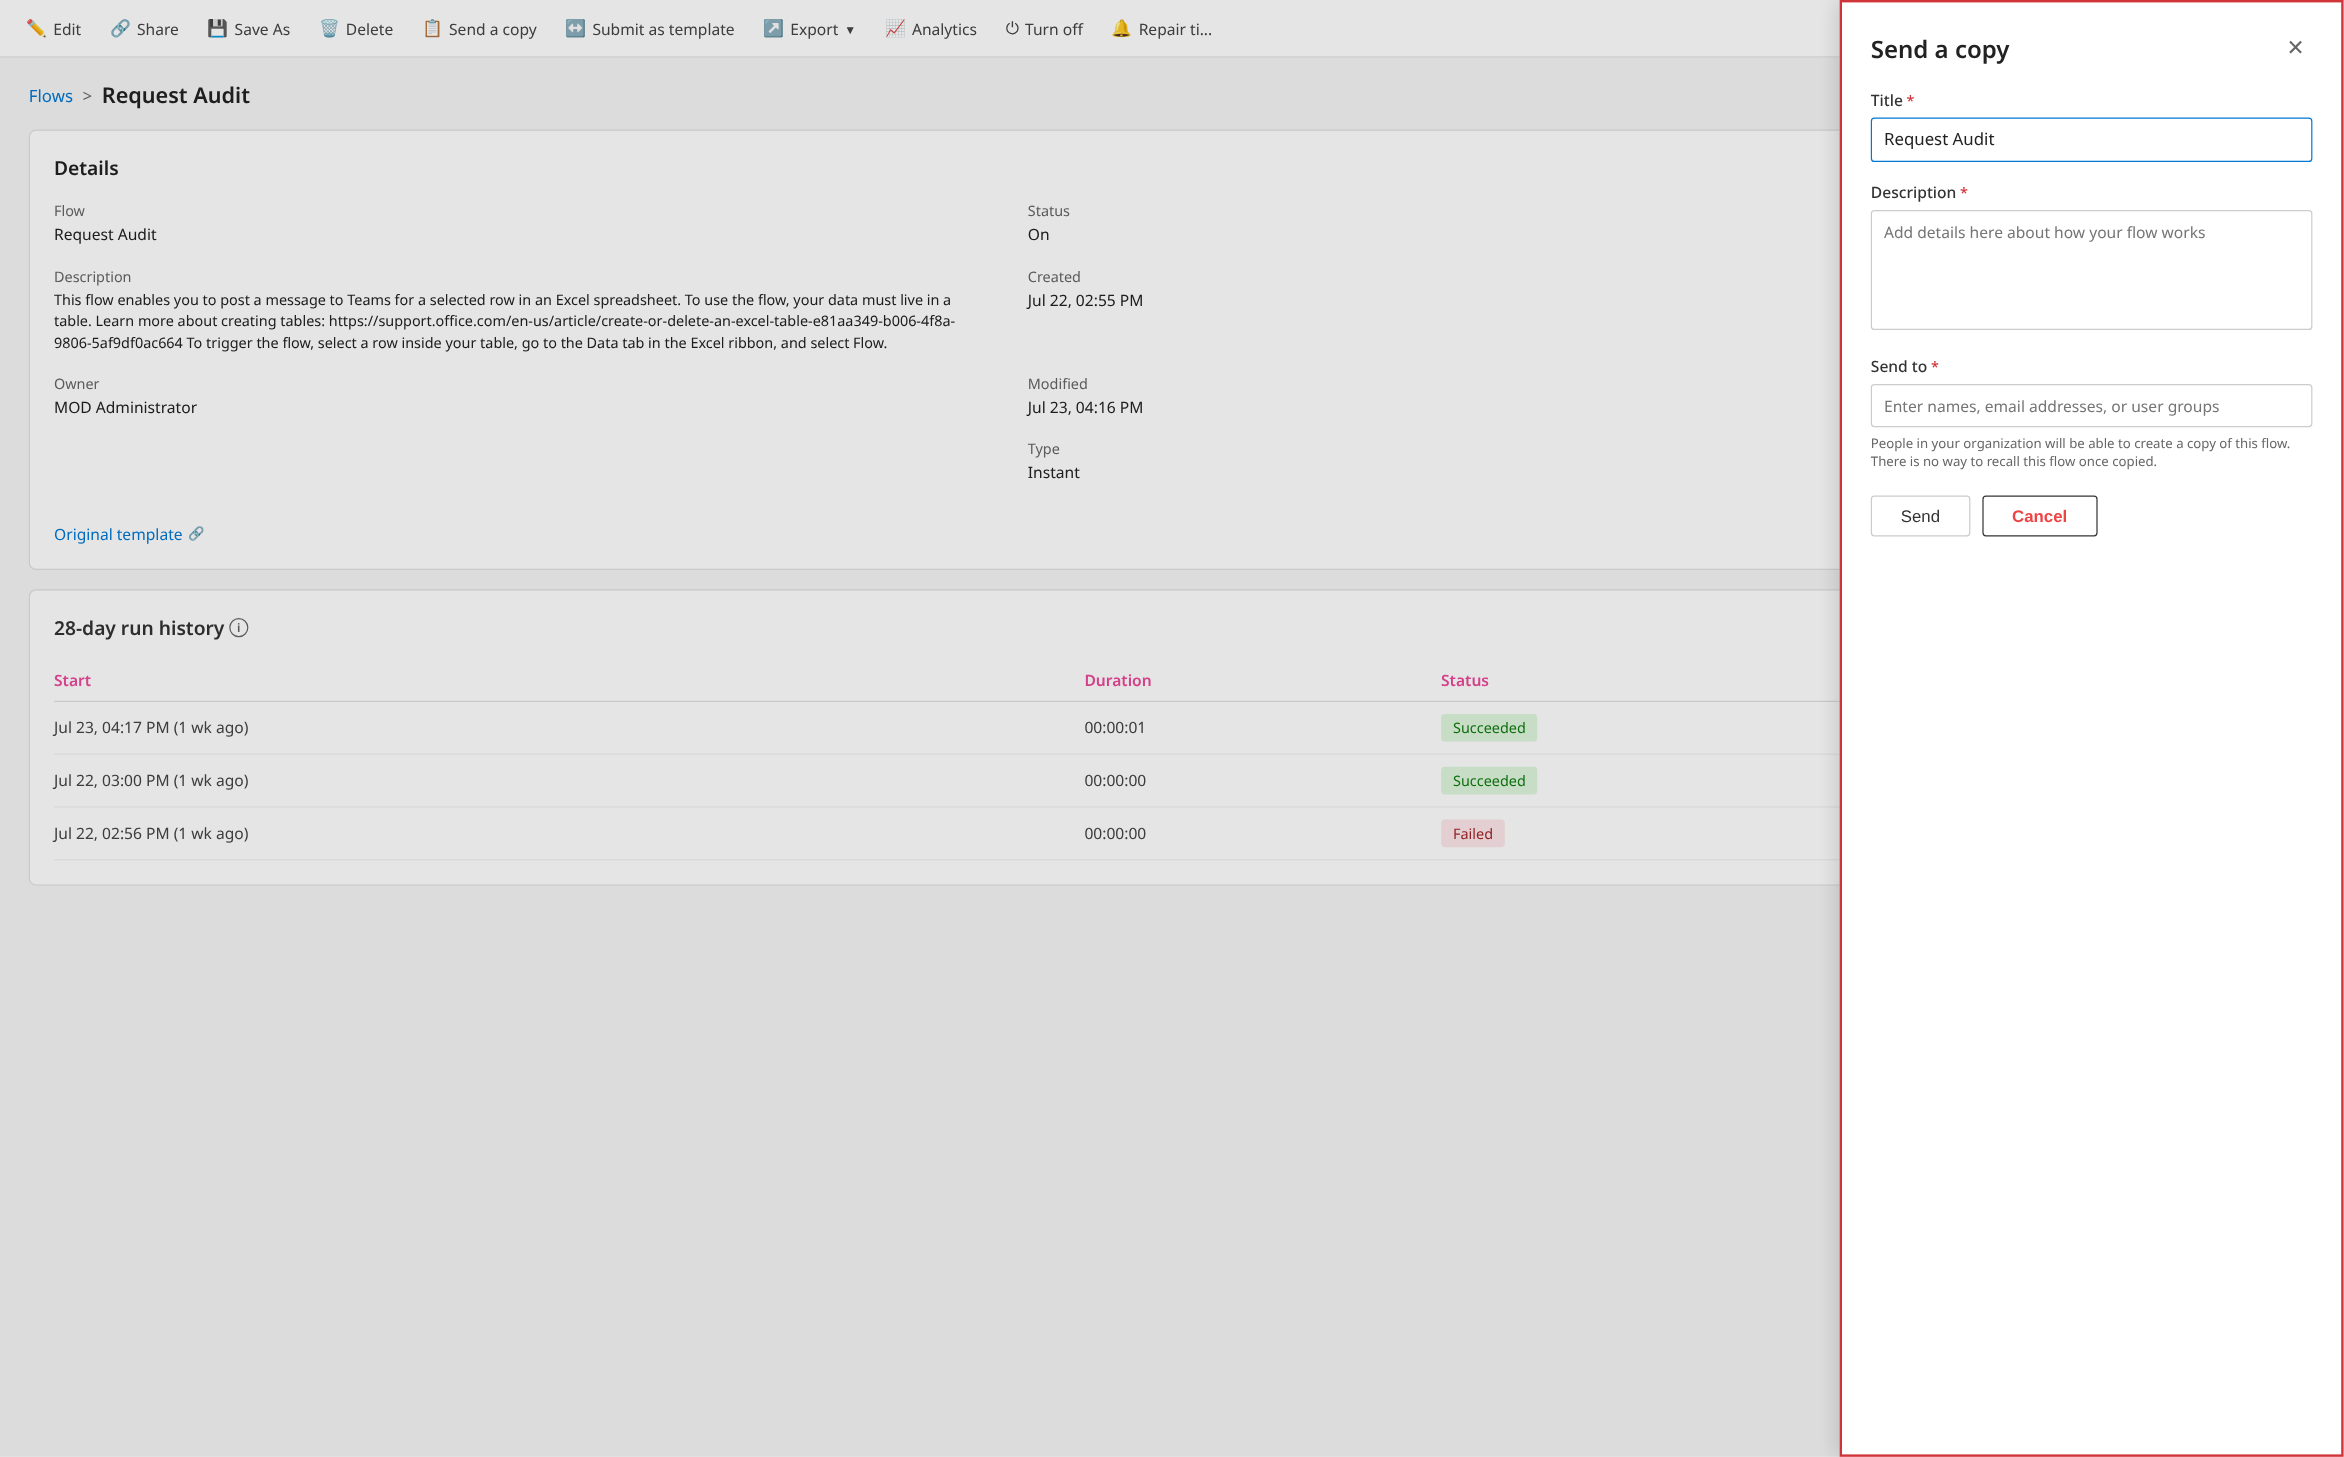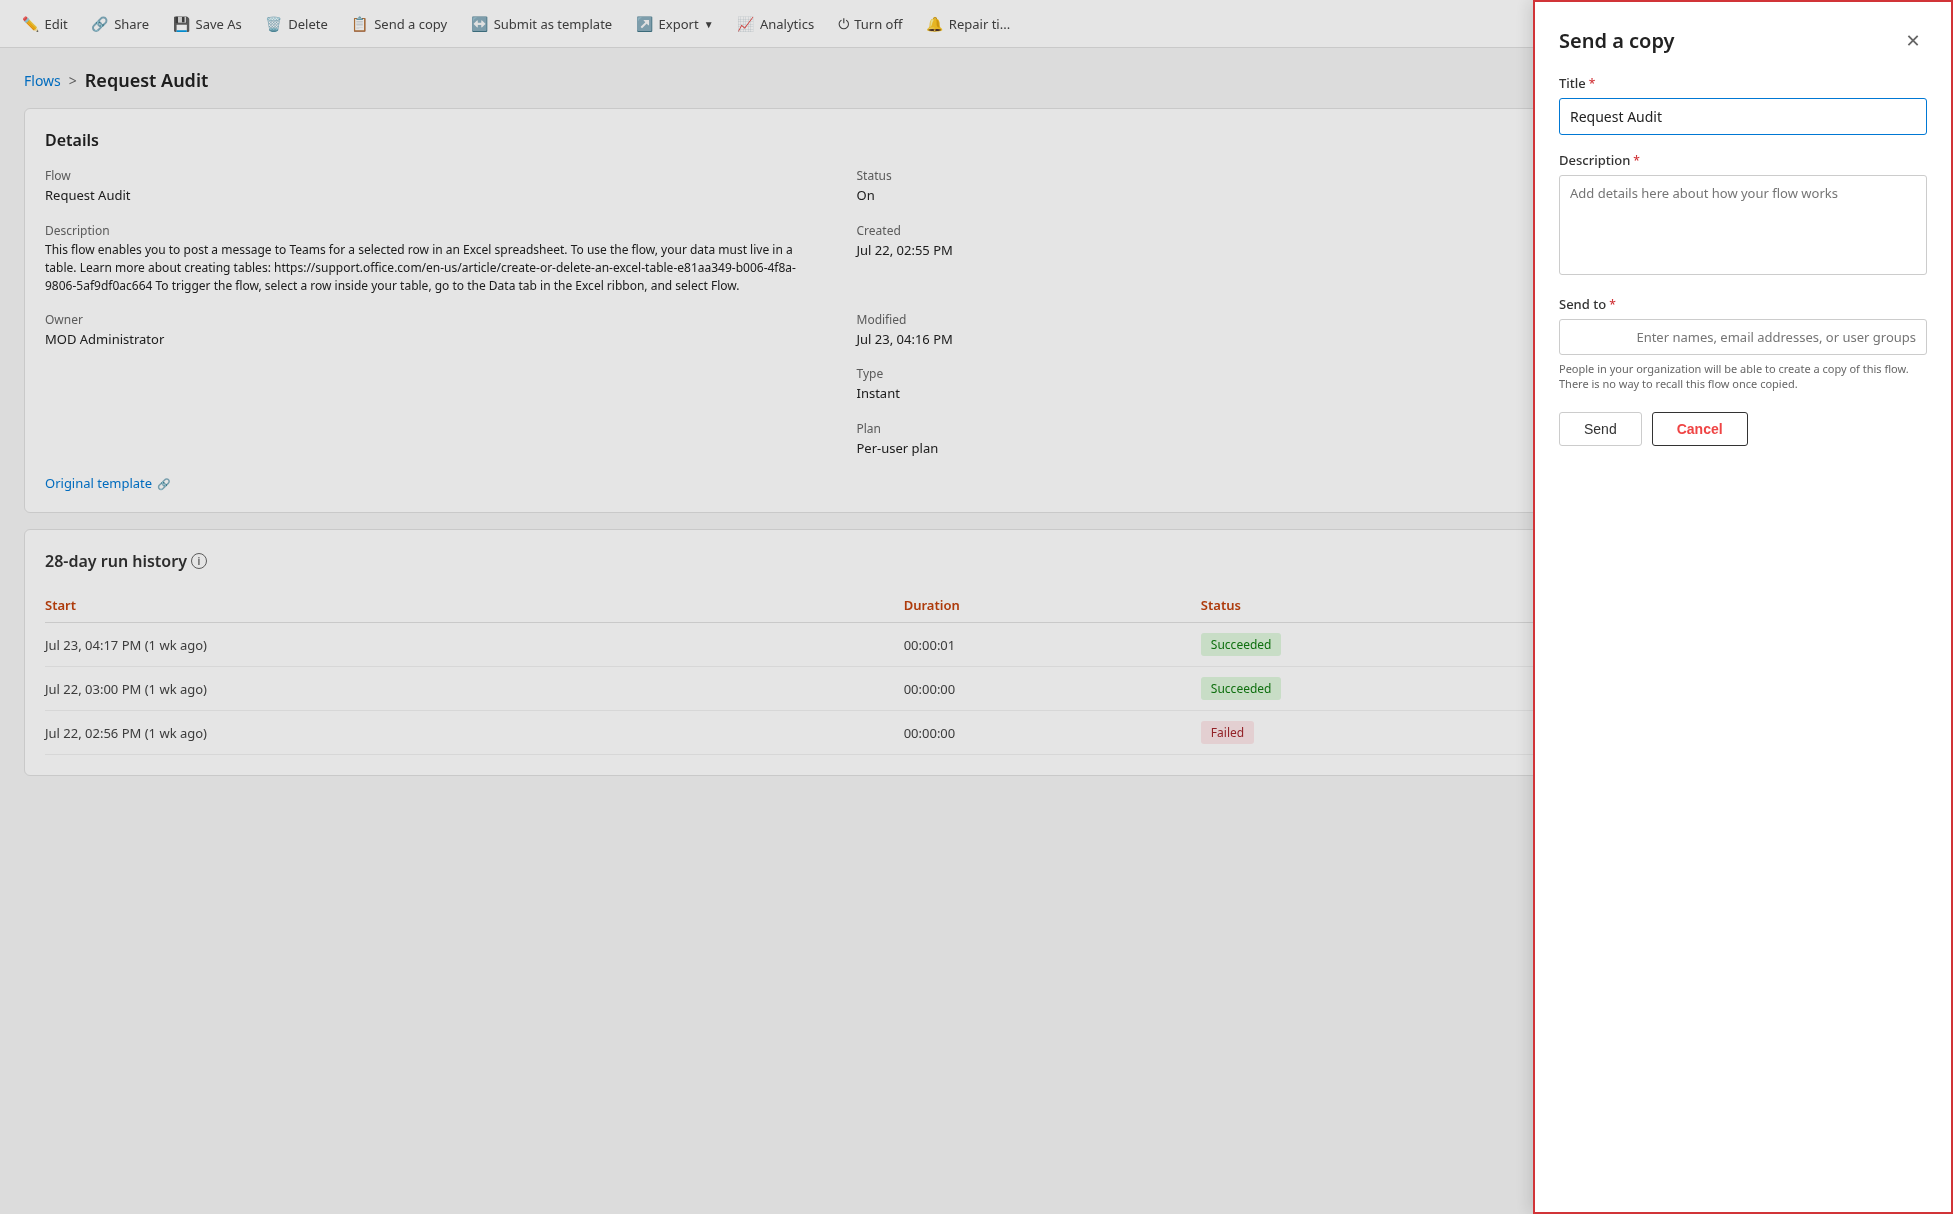--- a/index.html
+++ b/index.html
@@ -126,21 +126,21 @@
       font-size: 13px;
       cursor: pointer;
     }
 
     .run-table { width: 100%; border-collapse: collapse; }
     .run-table th {
       text-align: left;
       padding: 8px 0;
       font-weight: 600;
       font-size: 13px;
-      color: #c2410c;
+      color: #ec4899;
       border-bottom: 1px solid #e0e0e0;
     }
     .run-table td {
       padding: 10px 0;
       font-size: 13px;
       color: #444;
       border-bottom: 1px solid #f0f0f0;
     }
     .status-badge {
       display: inline-block;
@@ -283,21 +283,20 @@
     .form-send-input {
       width: 100%;
       border: 1px solid #ccc;
       border-radius: 3px;
       padding: 8px 10px;
       font-size: 13px;
       font-family: inherit;
       color: #aaa;
       outline: none;
       margin-bottom: 6px;
-      text-align: right;
     }
     .helper-text { font-size: 11px; color: #666; line-height: 1.4; margin-bottom: 20px; }
 
     .modal-actions {
       display: flex;
       gap: 10px;
       margin-top: 20px;
     }
     .btn-send {
       padding: 8px 24px;
@@ -416,24 +415,20 @@
 
         <div></div>
 
         <div>
           <div class="detail-item-label">Type</div>
           <div class="detail-item-value">Instant</div>
         </div>
 
         <div></div>
 
-        <div>
-          <div class="detail-item-label">Plan</div>
-          <div class="detail-item-value">Per-user plan</div>
-        </div>
       </div>
 
       <a class="original-template-link">
         <span>Original template</span>
         <span style="font-size:11px;">🔗</span>
       </a>
     </div>
 
     <div class="card">
       <div class="run-history-header">

